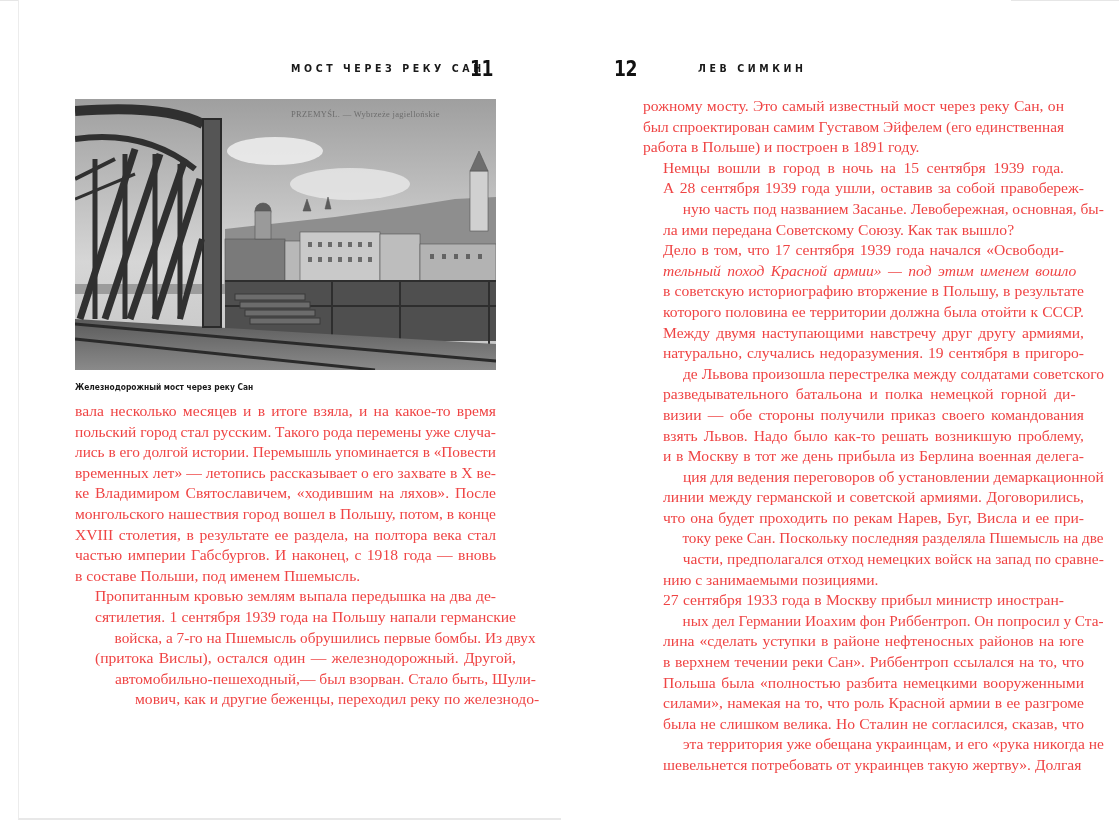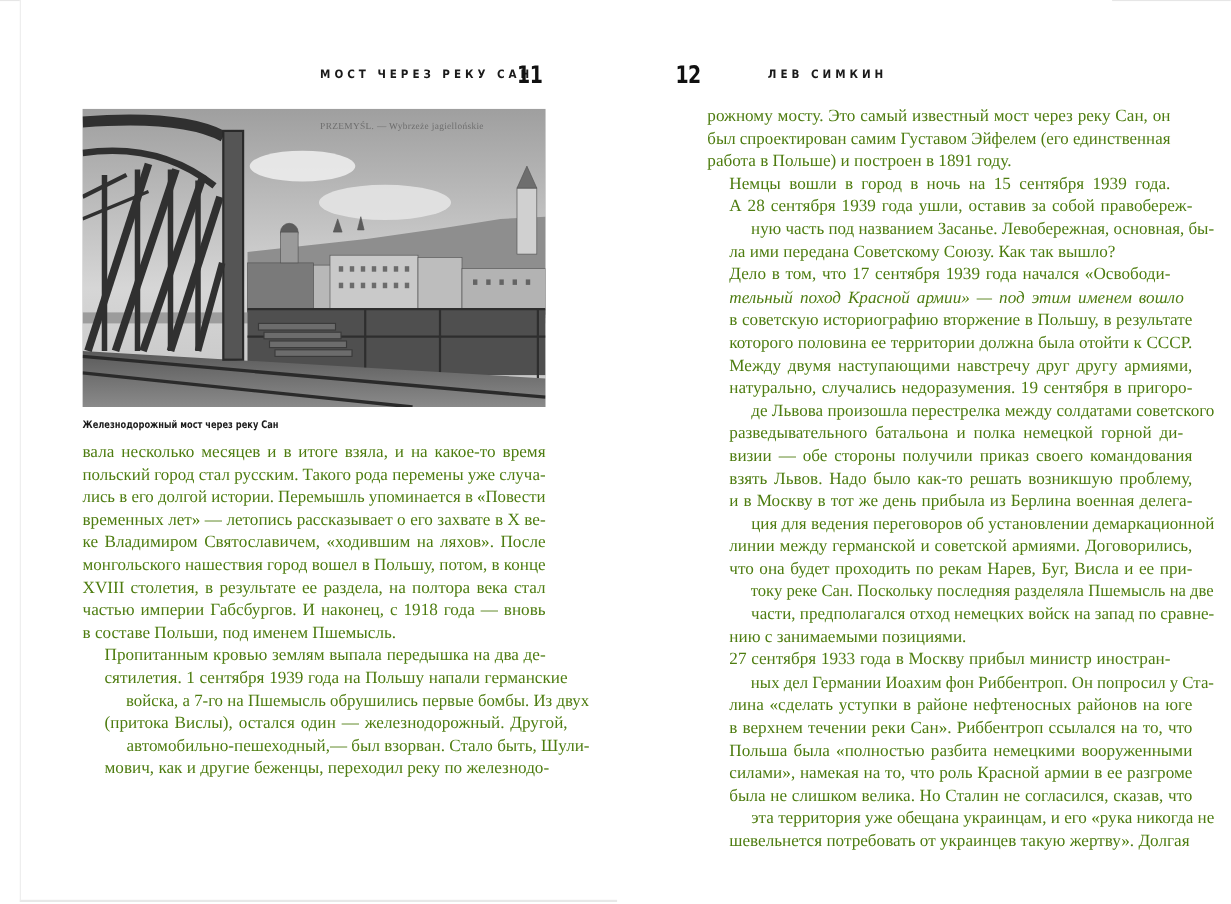--- a/index.html
+++ b/index.html
@@ -52,21 +52,21 @@
   .caption {
     position: absolute; left: 56px; top: 381px;
     font-family: "DejaVu Sans Condensed", "DejaVu Sans", sans-serif;
     font-weight: bold; font-size: 9.5px; color: #1a1a1a;
     transform: scaleX(0.88); transform-origin: left top; white-space: nowrap;
   }
 
   .text-block {
     position: absolute; width: 421px;
     font-size: 15.6px; line-height: 20.6px; text-align: justify;
-    hyphens: manual; color: #4d7c0f;
+    hyphens: manual; color: #ef4444;
   }
   .text-block p { margin: 0; }
   .text-block p.indent { text-indent: 20px; }
   .page-left .text-block { left: 56px; top: 401px; }
   .page-right .text-block { left: 82px; top: 96px; }
   .line { display: block; text-align: justify; text-align-last: justify; white-space: nowrap; }
   .line.last { text-align-last: left; }
 </style>
 </head>
 <body>
@@ -190,21 +190,21 @@
         <span class="line" style="display: block;"><span style="white-space: nowrap;">XVIII столетия, в результате ее раздела, на полтора века стал</span></span>
         <span class="line" style="display: block;"><span style="white-space: nowrap;">частью империи Габсбургов. И наконец, с 1918 года — вновь</span></span>
         <span class="line last" style="display: block;"><span style="white-space: nowrap;">в составе Польши, под именем Пшемысль.</span></span>
       </p>
       <p class="indent">
         <span class="line" style="display: block;"><span style="white-space: nowrap;">Пропитанным кровью землям выпала передышка на два де-</span></span>
         <span class="line" style="display: block;"><span style="white-space: nowrap; word-spacing: 0.310547px;">сятилетия. 1 сентября 1939 года на Польшу напали германские</span></span>
         <span class="line" style="display: block;"><span style="white-space: nowrap; display: inline-block; transform: scaleX(0.979639); transform-origin: left center;">войска, а 7-го на Пшемысль обрушились первые бомбы. Из двух</span></span>
         <span class="line" style="display: block;"><span style="white-space: nowrap; word-spacing: 1.42448px;">(притока Вислы), остался один — железнодорожный. Другой,</span></span>
         <span class="line" style="display: block;"><span style="white-space: nowrap; display: inline-block; transform: scaleX(0.996265); transform-origin: left center;">автомобильно-пешеходный,— был взорван. Стало быть, Шули-</span></span>
-        <span class="line last" style="display: block;"><span style="white-space: nowrap;">мович, как и другие беженцы, переходил реку по железнодо-</span></span>
+        <span class="line last" style="display: block;"><span style="white-space: nowrap; margin-left: 40px;">мович, как и другие беженцы, переходил реку по железнодо-</span></span>
       </p>
     </div>
 </div>
 
 <div class="page page-right">
   <div class="folio">12</div>
   <div class="running-head">ЛЕВ СИМКИН</div>
 
   <div class="text-block" id="right-text">
       <p>

